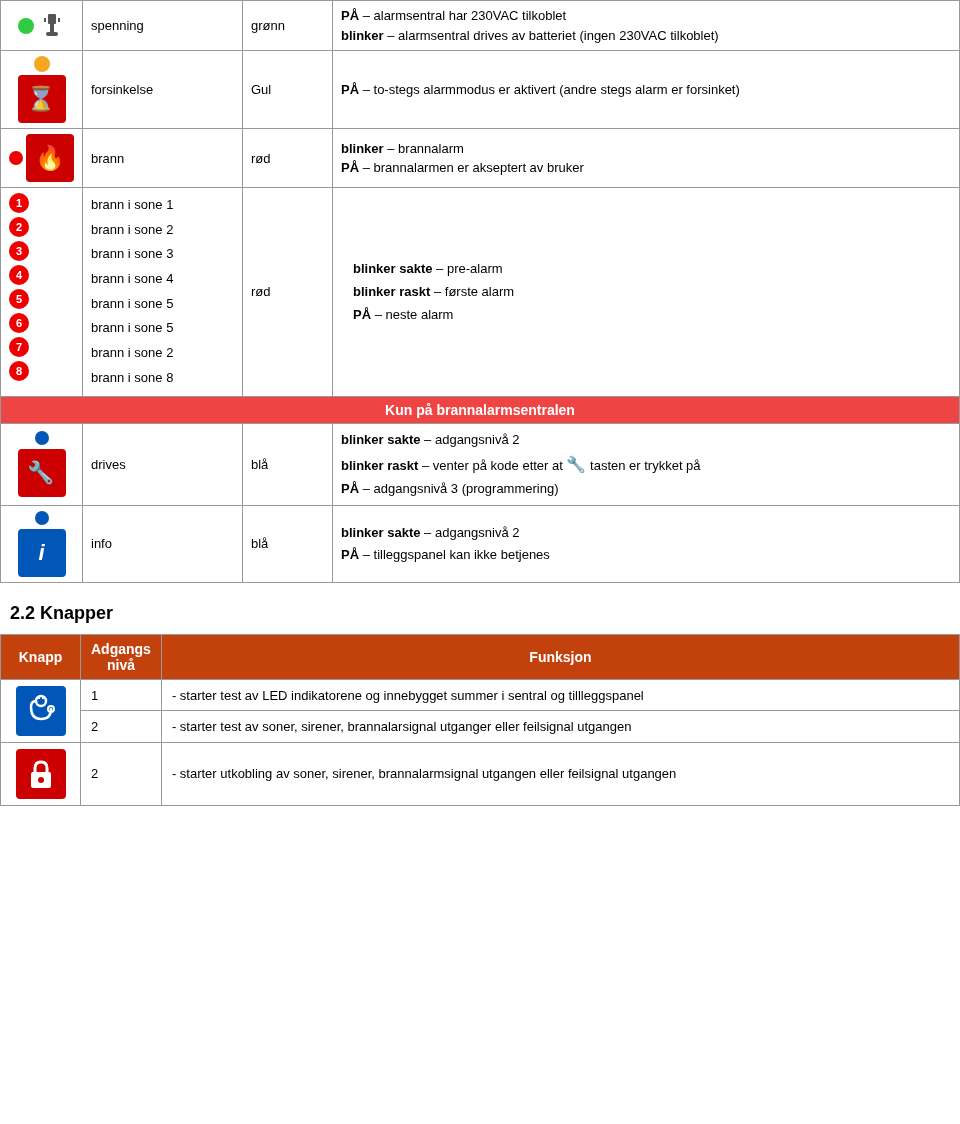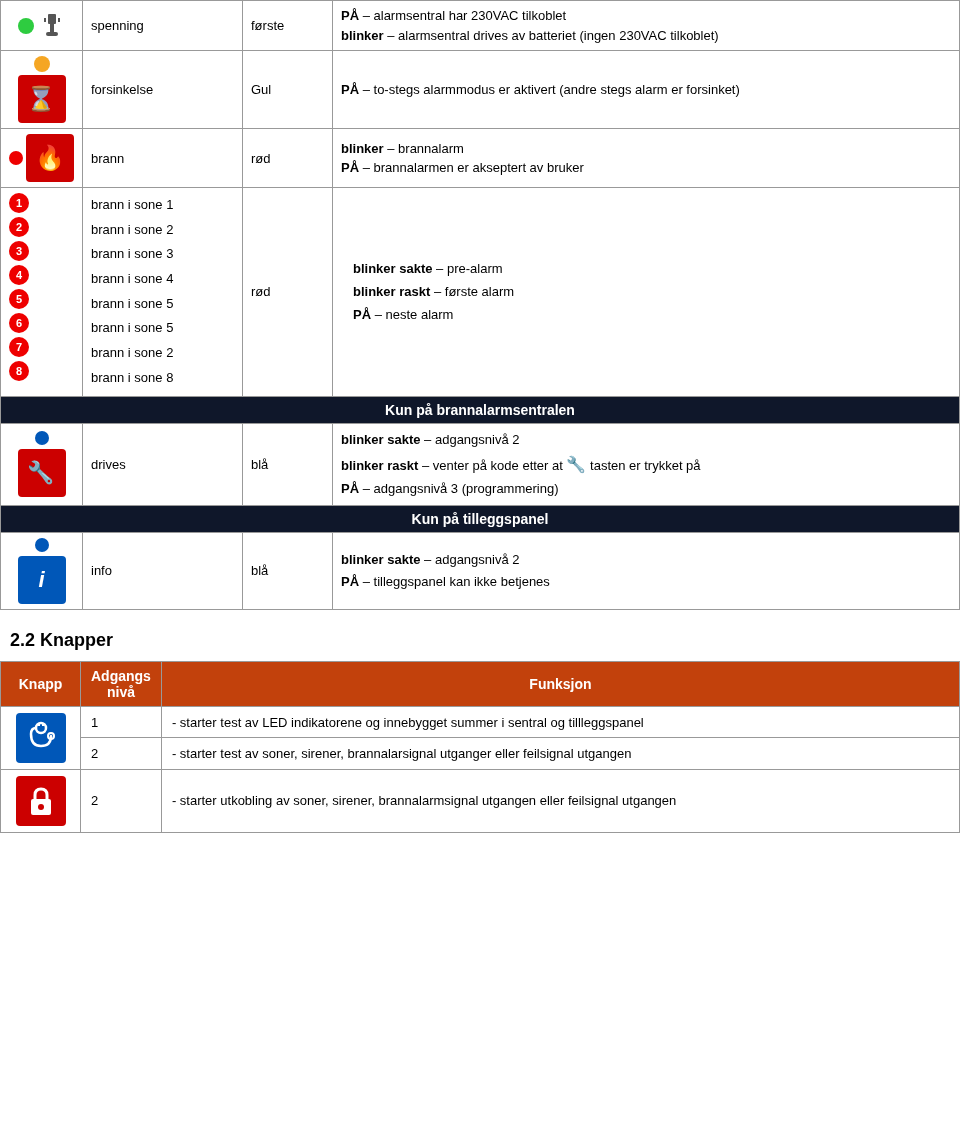--- a/index.html
+++ b/index.html
@@ -9,21 +9,21 @@
     .main-table { width: 100%; border-collapse: collapse; border: 1px solid #999; }
     .main-table td, .main-table th { border: 1px solid #999; padding: 5px 8px; vertical-align: middle; }
     .main-table tr { background: #fff; }
 
     .icon-cell { width: 80px; text-align: center; vertical-align: middle; }
     .label-cell { width: 160px; font-size: 13px; }
     .color-cell { width: 90px; font-size: 13px; }
     .desc-cell { font-size: 13px; line-height: 1.5; }
 
     
-    .section-header td { background: #0f172a; color: #fff; text-align: center; font-weight: bold; font-size: 14px; padding: 5px; }
+    .section-header td { background: #ef4444; color: #fff; text-align: center; font-weight: bold; font-size: 14px; padding: 5px; }
     .dot-green { width: 16px; height: 16px; background: #2ecc40; border-radius: 50%; display: inline-block; }
     .dot-yellow { width: 16px; height: 16px; background: #f5a623; border-radius: 50%; display: inline-block; }
     .dot-red { width: 14px; height: 14px; background: #e00; border-radius: 50%; display: inline-block; }
     .dot-blue { width: 14px; height: 14px; background: #0057b8; border-radius: 50%; display: inline-block; }
 
     .icon-box { display: inline-flex; align-items: center; justify-content: center; width: 48px; height: 48px; background: #c00; border-radius: 4px; }
     .icon-box-info { display: inline-flex; align-items: center; justify-content: center; width: 48px; height: 48px; background: #0057b8; border-radius: 4px; }
 
     
     .power-icon-wrap { display: flex; flex-direction: column; align-items: center; gap: 3px; }
@@ -78,21 +78,21 @@
             <rect x="10" y="2" width="8" height="10" rx="1" fill="#555"></rect>
             <rect x="12" y="12" width="4" height="8" fill="#555"></rect>
             <rect x="8" y="20" width="12" height="4" rx="2" fill="#555"></rect>
             <rect x="6" y="6" width="2" height="4" fill="#555"></rect>
             <rect x="20" y="6" width="2" height="4" fill="#555"></rect>
           </svg>
         </div>
       </div>
     </td>
     <td class="label-cell">spenning</td>
-    <td class="color-cell">første</td>
+    <td class="color-cell">grønn</td>
     <td class="desc-cell">
       <strong>PÅ</strong><span> – alarmsentral har 230VAC tilkoblet</span><br>
       <strong>blinker</strong><span> – alarmsentral drives av batteriet (ingen 230VAC tilkoblet)</span>
     </td>
   </tr>
 
   <tr>
     <td class="icon-cell">
       <div class="hourglass-wrap">
         <span class="dot-yellow"></span>
@@ -187,23 +187,20 @@
     </td>
     <td class="label-cell">drives</td>
     <td class="color-cell">blå</td>
     <td class="desc-cell" style="line-height:1.7;">
       <strong>blinker sakte</strong><span> – adgangsnivå 2</span><br>
       <strong>blinker raskt</strong><span> – venter på kode etter at</span> <span class="wrench-small">🔧</span><span> tasten er trykket på</span><br>
       <strong>PÅ</strong><span> – adgangsnivå 3 (programmering)</span>
     </td>
   </tr>
 
-  <tr class="section-header">
-    <td colspan="4">Kun på tilleggspanel</td>
-  </tr>
 
   <tr>
     <td class="icon-cell">
       <div style="display:flex; flex-direction:column; align-items:center; gap:4px;">
         <span class="dot-blue"></span>
         <div class="icon-box-info">
           <span class="info-letter">i</span>
         </div>
       </div>
     </td>

